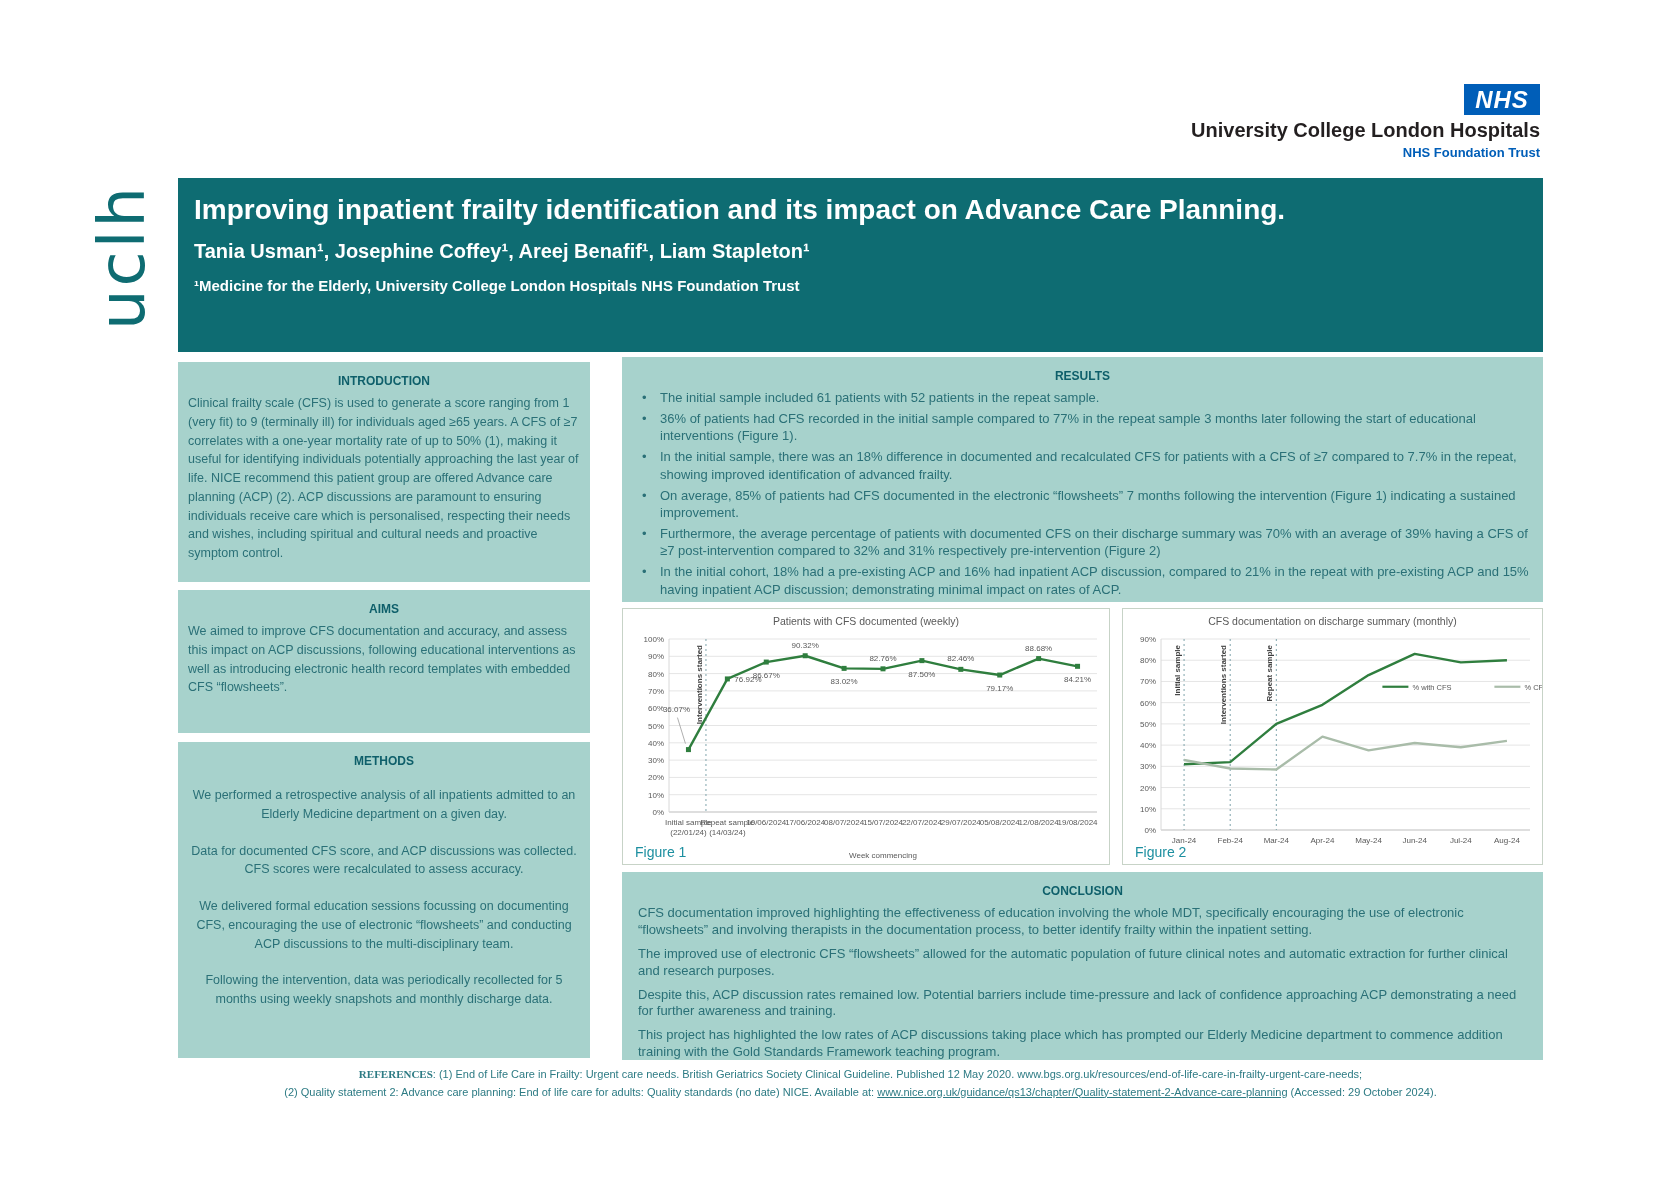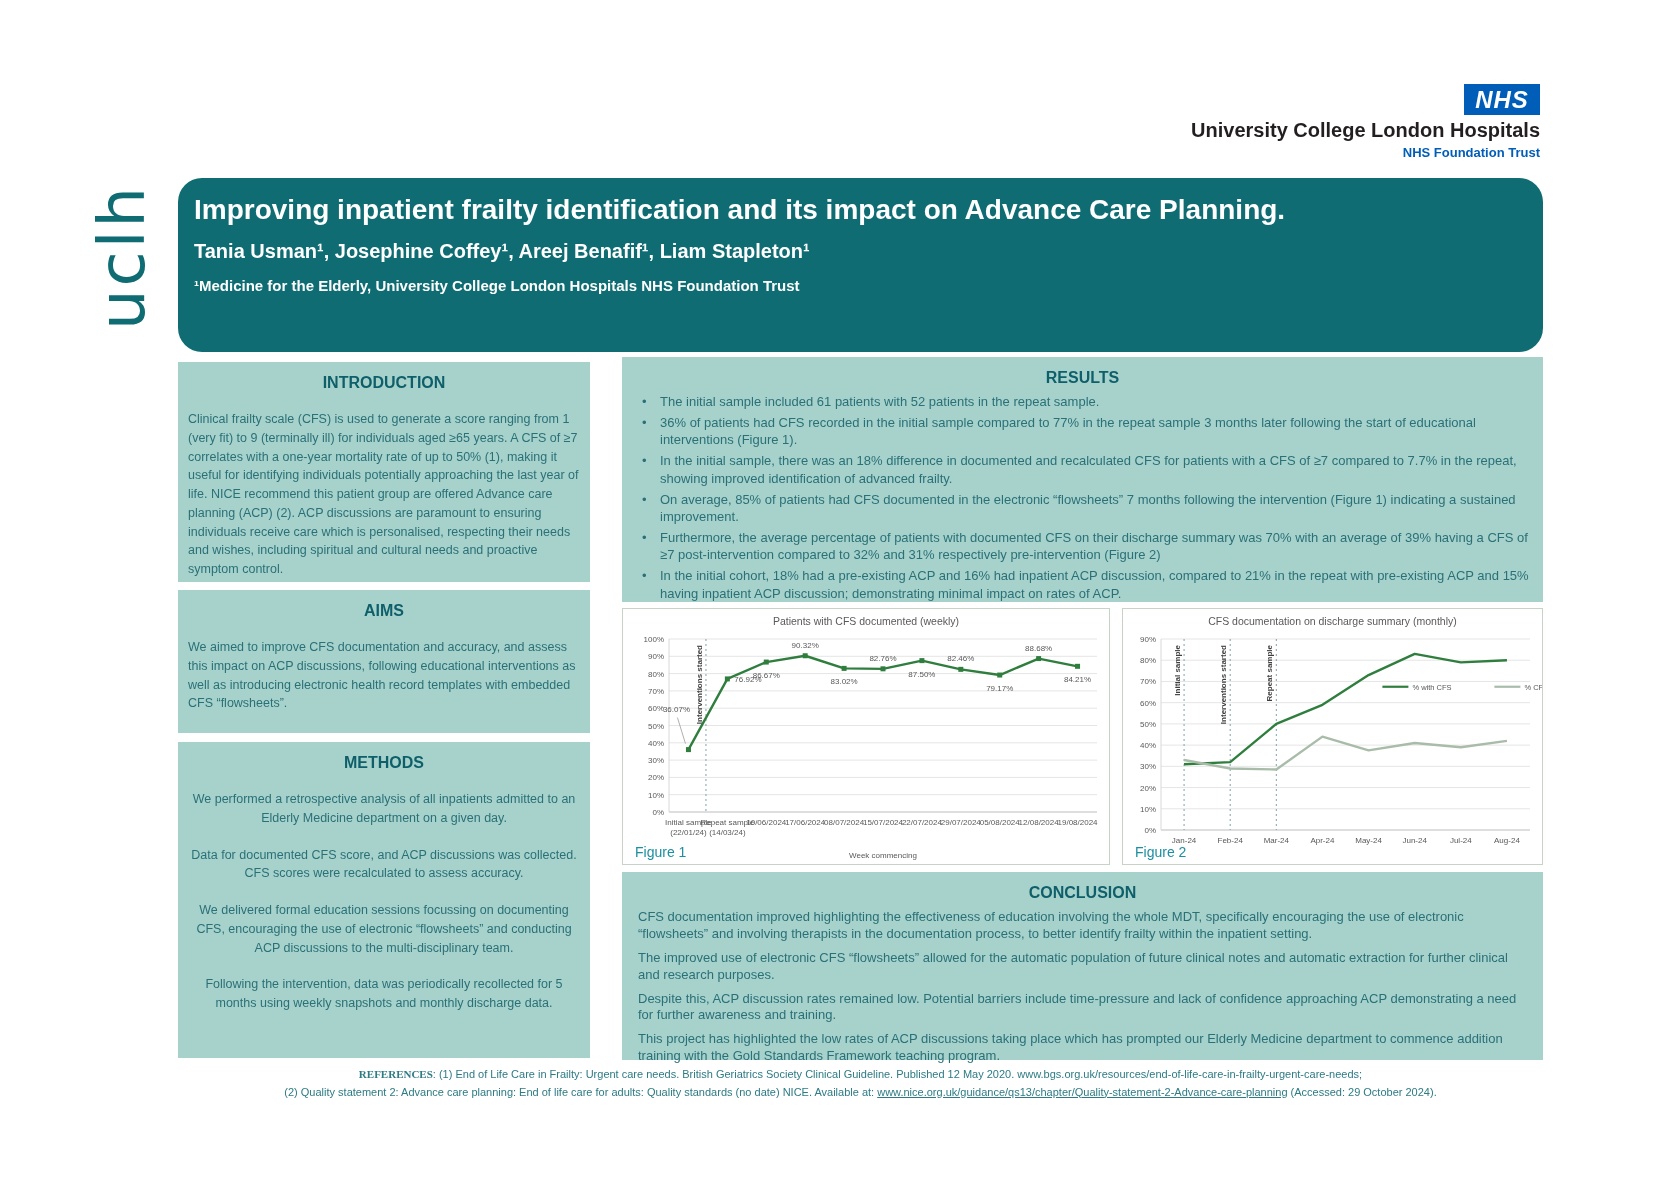--- a/index.html
+++ b/index.html
@@ -10,32 +10,32 @@
   .nhs-box{display:inline-block;background:#005EB8;color:#fff;font-style:italic;font-weight:bold;
            font-size:24px;line-height:31px;width:76px;text-align:center;letter-spacing:1px;}
   .org{font-size:20px;font-weight:bold;color:#231f20;margin-top:4px;}
   .trust{font-size:13px;font-weight:bold;color:#005EB8;margin-top:3px;}
   
   #uclh-logo{position:absolute;left:32px;top:227px;width:180px;height:60px;line-height:60px;
              text-align:center;transform:rotate(-90deg);font-size:64px;letter-spacing:3px;
              color:#0E6C72;font-family:"DejaVu Sans",sans-serif;}
   
   #banner{position:absolute;left:178px;top:178px;width:1365px;height:174px;background:#0E6C72;
-          color:#fff;box-sizing:border-box;padding:16px 20px 0 16px;border-radius:24px;}
+          color:#fff;box-sizing:border-box;padding:16px 20px 0 16px;}
   #banner .title{font-size:28px;font-weight:bold;}
   #banner .authors{font-size:20px;font-weight:bold;margin-top:14px;}
   #banner .affil{font-size:15px;font-weight:bold;margin-top:14px;}
   
   .box{position:absolute;background:#A7D2CC;box-sizing:border-box;}
-  .box h2{margin:12px 0 6px 0;text-align:center;font-size:16px;font-weight:bold;color:#0E5F6A;}
+  .box h2{margin:12px 0 6px 0;text-align:center;font-size:12px;font-weight:bold;color:#0E5F6A;}
   .box p,.box li{color:#2A7077;}
   #intro{left:178px;top:362px;width:412px;height:220px;}
   #aims{left:178px;top:590px;width:412px;height:143px;}
   #methods{left:178px;top:742px;width:412px;height:316px;}
-  .colL p{font-size:12.5px;line-height:1.5;margin:18px 10px;}
+  .colL p{font-size:12.5px;line-height:1.5;margin:6px 10px;}
   #methods p{margin:18px 10px;text-align:center;}
   #results{left:622px;top:357px;width:921px;height:245px;}
   #results ul{list-style:none;margin:4px 10px 0 18px;padding:0;}
   #results li{font-size:13px;line-height:1.32;margin:4px 0;padding-left:20px;position:relative;}
   #results li::before{content:"\2022";position:absolute;left:2px;top:0;color:#2A7077;}
   #conclusion{left:622px;top:872px;width:921px;height:188px;}
   #conclusion p{font-size:13px;line-height:1.3;margin:7px 16px;}
   
   .figbox{position:absolute;background:#fff;border:1px solid #c7d3c7;box-sizing:border-box;}
   #fig1{left:622px;top:608px;width:488px;height:257px;}

